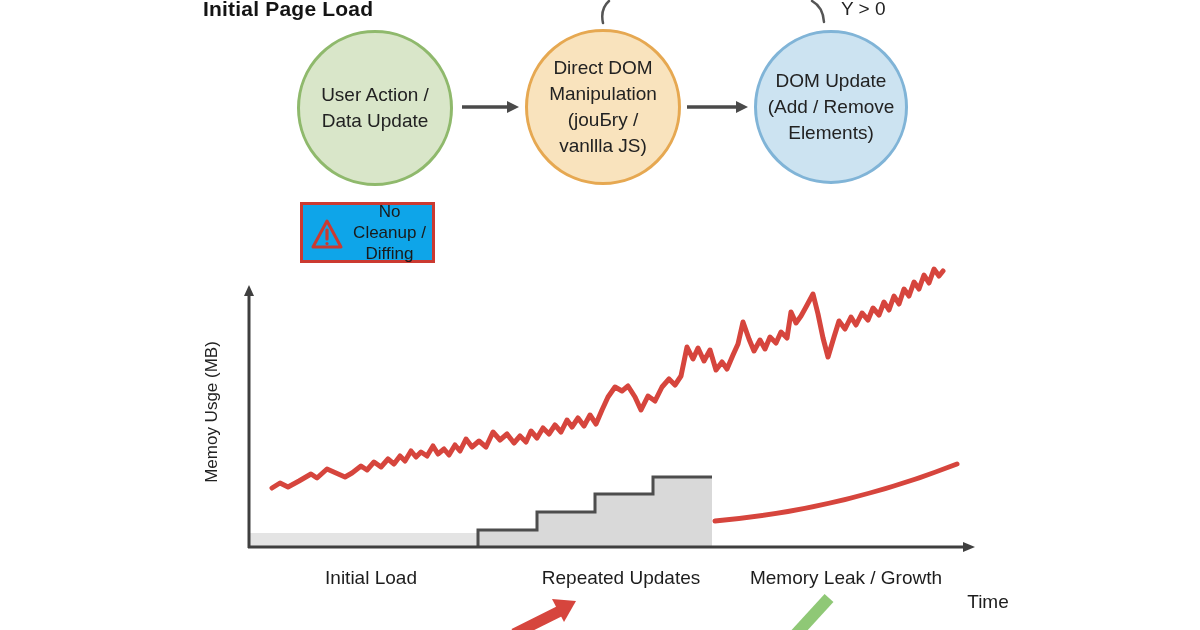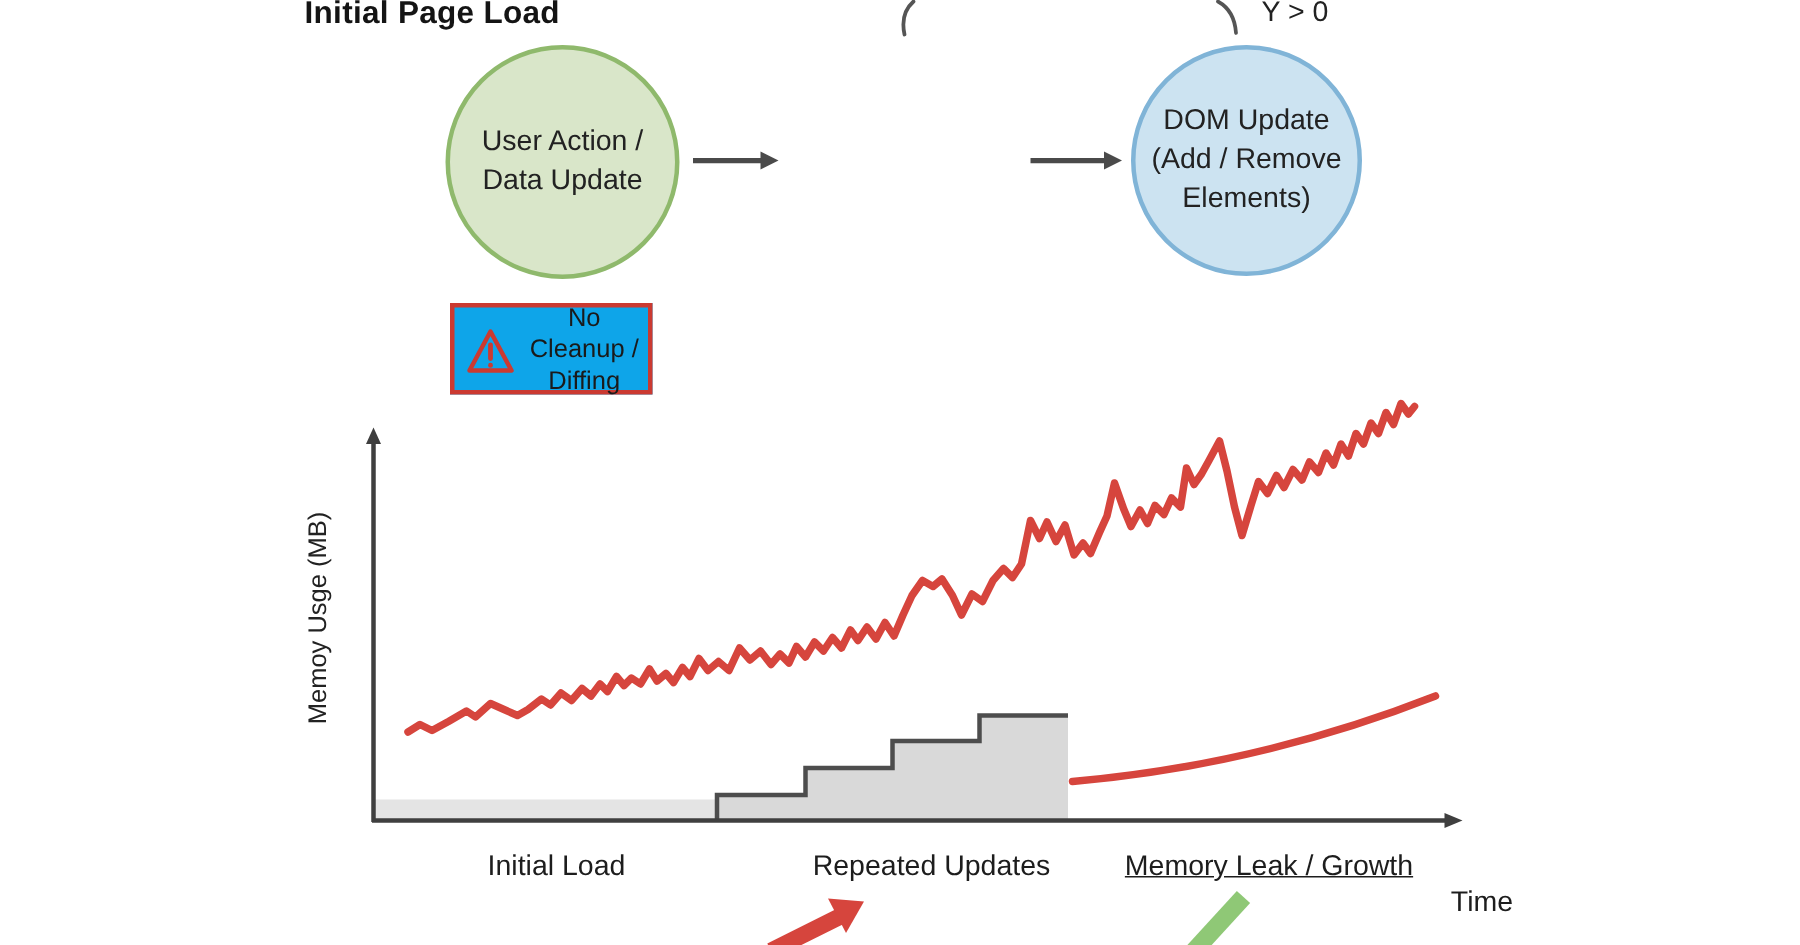--- a/index.html
+++ b/index.html
@@ -50,21 +50,21 @@
     padding-right:4px;
   }
 
   .y-axis-label{
     left:117px;top:402px;width:190px;height:20px;text-align:center;
     font-size:17px;color:#222;transform:rotate(-90deg);
   }
   .x-label{top:567px;font-size:19px;color:#1d1d1d;transform:translateX(-50%);white-space:nowrap;}
   .x-label.l1{left:371px;}
   .x-label.l2{left:594px;margin-left:27px;}
-  .x-label.l3{left:846px;text-decoration:underline;}
+  .x-label.l3{left:846px;}
   .x-label.l4{left:988px;margin-top:24px;}
 
   
   .flow-arrow-line{stroke:var(--arrow,#4a4a4a);stroke-width:3.5;fill:none;}
   .flow-arrow-head{fill:var(--arrow,#4a4a4a);}
   .loop-arc{stroke:#555;stroke-width:2.5;fill:none;stroke-linecap:round;}
   .axis-line{stroke:var(--axis,#3f3f3f);stroke-width:3;fill:none;}
   .axis-head{fill:var(--axis,#3f3f3f);}
   .strip{fill:var(--strip-fill,#e4e4e4);}
   .steps-fill{fill:var(--step-fill,#d9d9d9);}
@@ -119,20 +119,26 @@
     <line class="green-accent" x1="796" y1="634" x2="829" y2="598"></line>
   </svg>
 
   <div class="txt diagram-title">Initial Page Load</div>
   <div class="txt condition-label">Y &gt; 0</div>
 
   <div class="node node-user">
     <span>User Action /
 Data Update</span>
   </div>
+  <div class="node node-dom-manip">
+    <span>Direct DOM
+Manipulation
+(jouБry /
+vanllla JS)</span>
+  </div>
   <div class="node node-dom-update">
     <span>DOM Update
 (Add / Remove
 Elements)</span>
   </div>
 
   <div class="warning-box">
     <svg width="34" height="36" viewBox="0 0 34 36">
       <path class="warn-tri" d="M17,6 L31,32 L3,32 Z"></path>
       <line class="warn-exc" x1="17" y1="15" x2="17" y2="24"></line>

